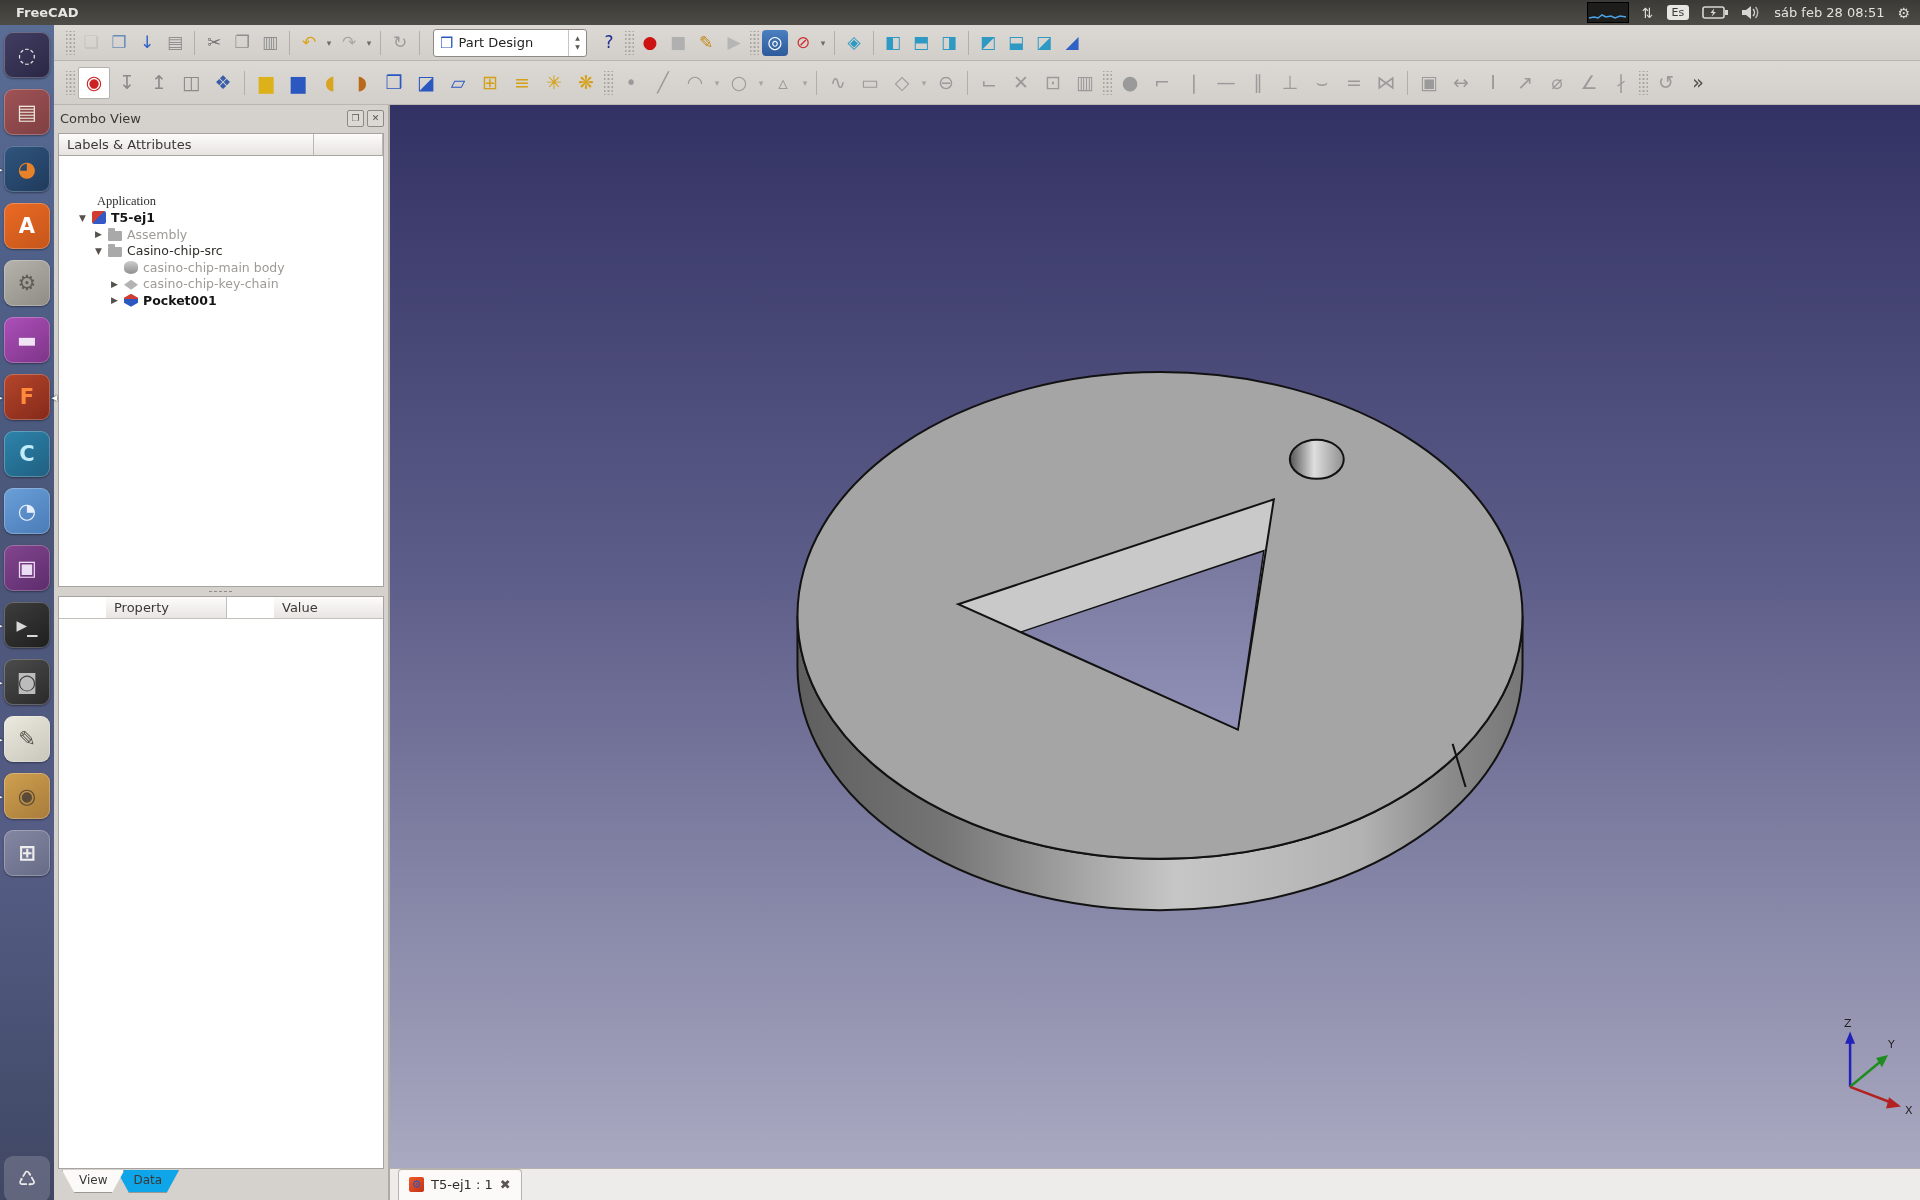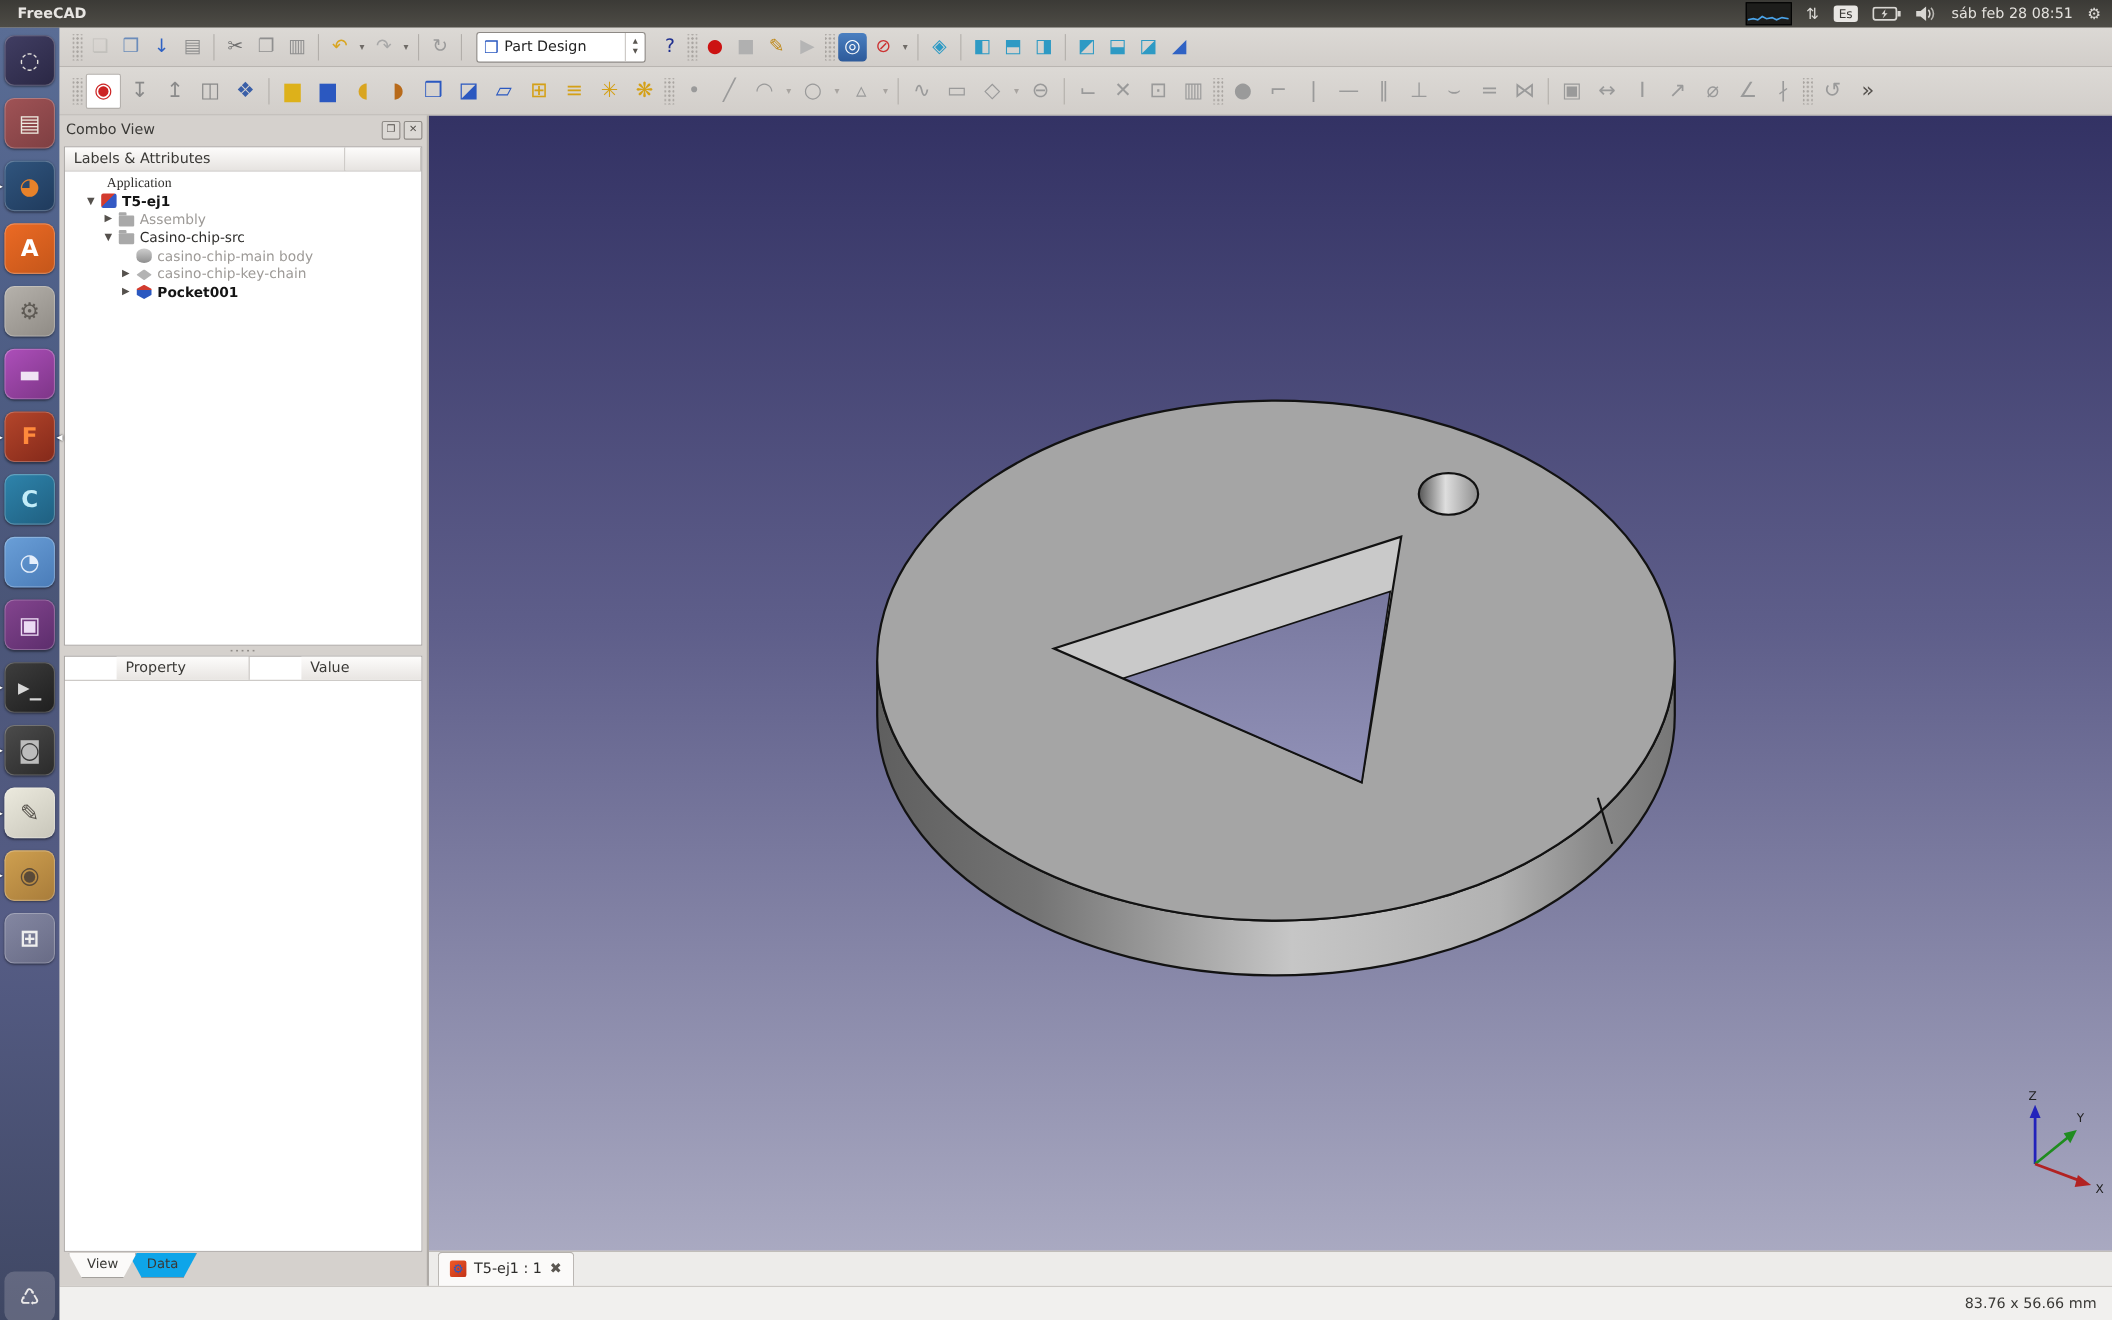--- a/index.html
+++ b/index.html
@@ -75,21 +75,21 @@
   .winbtn{width:15px;height:15px;border:1px solid #8d8985;background:#dcd9d5;border-radius:2px;
     display:inline-flex;align-items:center;justify-content:center;font-size:9px;color:#55514d;margin-left:3px;}
   .cvtabs{display:flex;align-items:flex-end;height:27px;padding-left:4px;border-bottom:1px solid #a7a3a0;}
   .cvtab{padding:4px 14px;font-size:13px;color:#3a3936;background:#c6c2be;border:1px solid #a7a3a0;
     border-bottom:none;border-radius:4px 4px 0 0;margin-right:3px;}
   .cvtab.active{background:#eceae7;position:relative;top:1px;padding-bottom:5px;}
   .colhead{display:flex;flex:0 0 auto;border-bottom:1px solid #aaa6a2;}
   .colhead .cell{background:linear-gradient(180deg,#fdfcfb,#e6e3e0);border-right:1px solid #bcb8b4;
     padding:3px 8px;color:#3a3936;}
   .treewrap{background:#fff;border:1px solid #a7a3a0;margin:4px 4px 0 4px;flex:0 0 auto;
-    height:452px;overflow:hidden;display:flex;flex-direction:column;}
+    height:452px;overflow:hidden;display:flex;flex-direction:column;gap:35px;}
   .treebody{flex:1;background:#fff;padding-top:2px;}
   .trow{display:flex;align-items:center;height:16.5px;color:#2e2d2b;font-size:12.5px;white-space:nowrap;}
   .trow .exp{width:13px;font-size:9px;color:#55514d;flex:0 0 auto;}
   .trow.bold{font-weight:bold;color:#141414;}
   .trow.gray{color:#9d9a97;}
   .ti{width:14px;height:13px;margin-right:5px;flex:0 0 auto;}
   .icon-none{visibility:hidden;}
   .icon-doc{background:linear-gradient(135deg,#d23b2f 0 45%,#3459c4 45% 100%);border-radius:2px;}
   .icon-folder{position:relative;background:#a9a9a9;height:10px;margin-top:3px;border-radius:1px;}
   .icon-folder::before{content:"";position:absolute;top:-3px;left:0;width:7px;height:3px;background:#a9a9a9;
@@ -797,16 +797,13 @@
           <span class="fcico">
             <span>⚙</span>
           </span>
           <span class="lbl">T5-ej1 : 1</span>
           <span class="cls">✖</span>
         </span>
       </div>
     </div>
   </div>
 
-  <div id="statusbar">
-    <span>83.76 x 56.66 mm</span>
-  </div>
 </div>
 
 </body></html>

